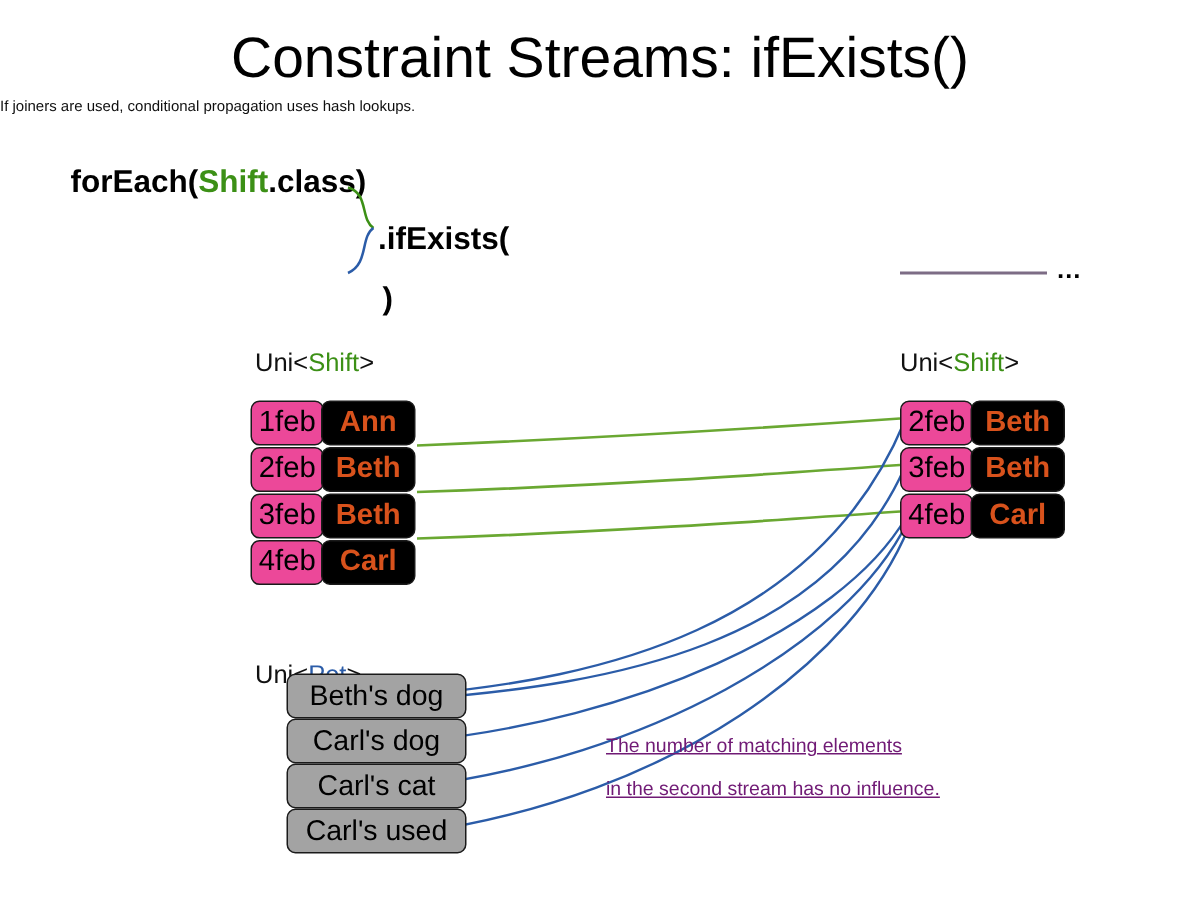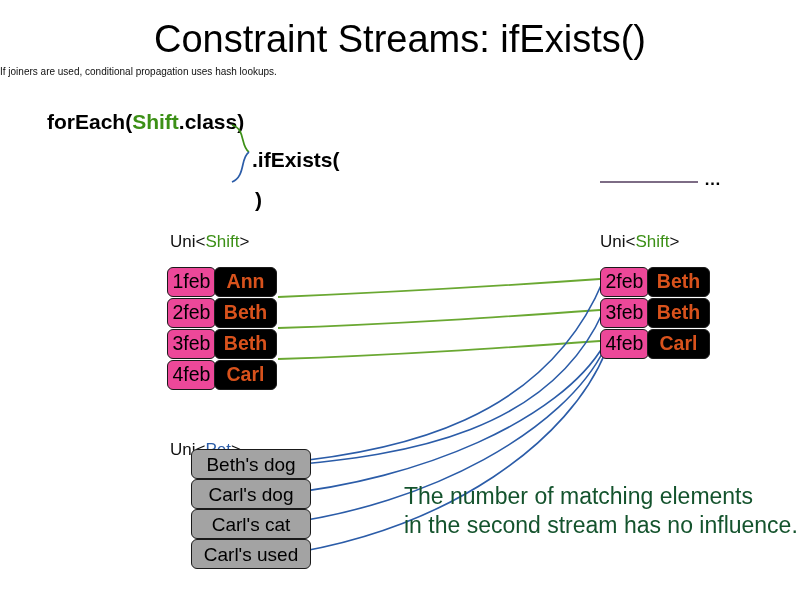--- a/index.html
+++ b/index.html
@@ -93,24 +93,25 @@
     left: 0; width: 120px;
     background: #a3a3a3;
     color: #000000;
     font-size: 19px;
     margin-left: 31px;
   }
 
   
   #note {
     left: 404px; top: 482px;
-    font-size: 23px;
-    color: #14532d;
+    font-size: 13px;
+    color: #701a75;
     line-height: 29px;
     white-space: pre-line;
+    text-decoration: underline;
   }
 
   
   svg.overlay {
     position: absolute;
     left: 0; top: 0;
     width: 800px; height: 600px;
     pointer-events: none;
   }
 </style>

